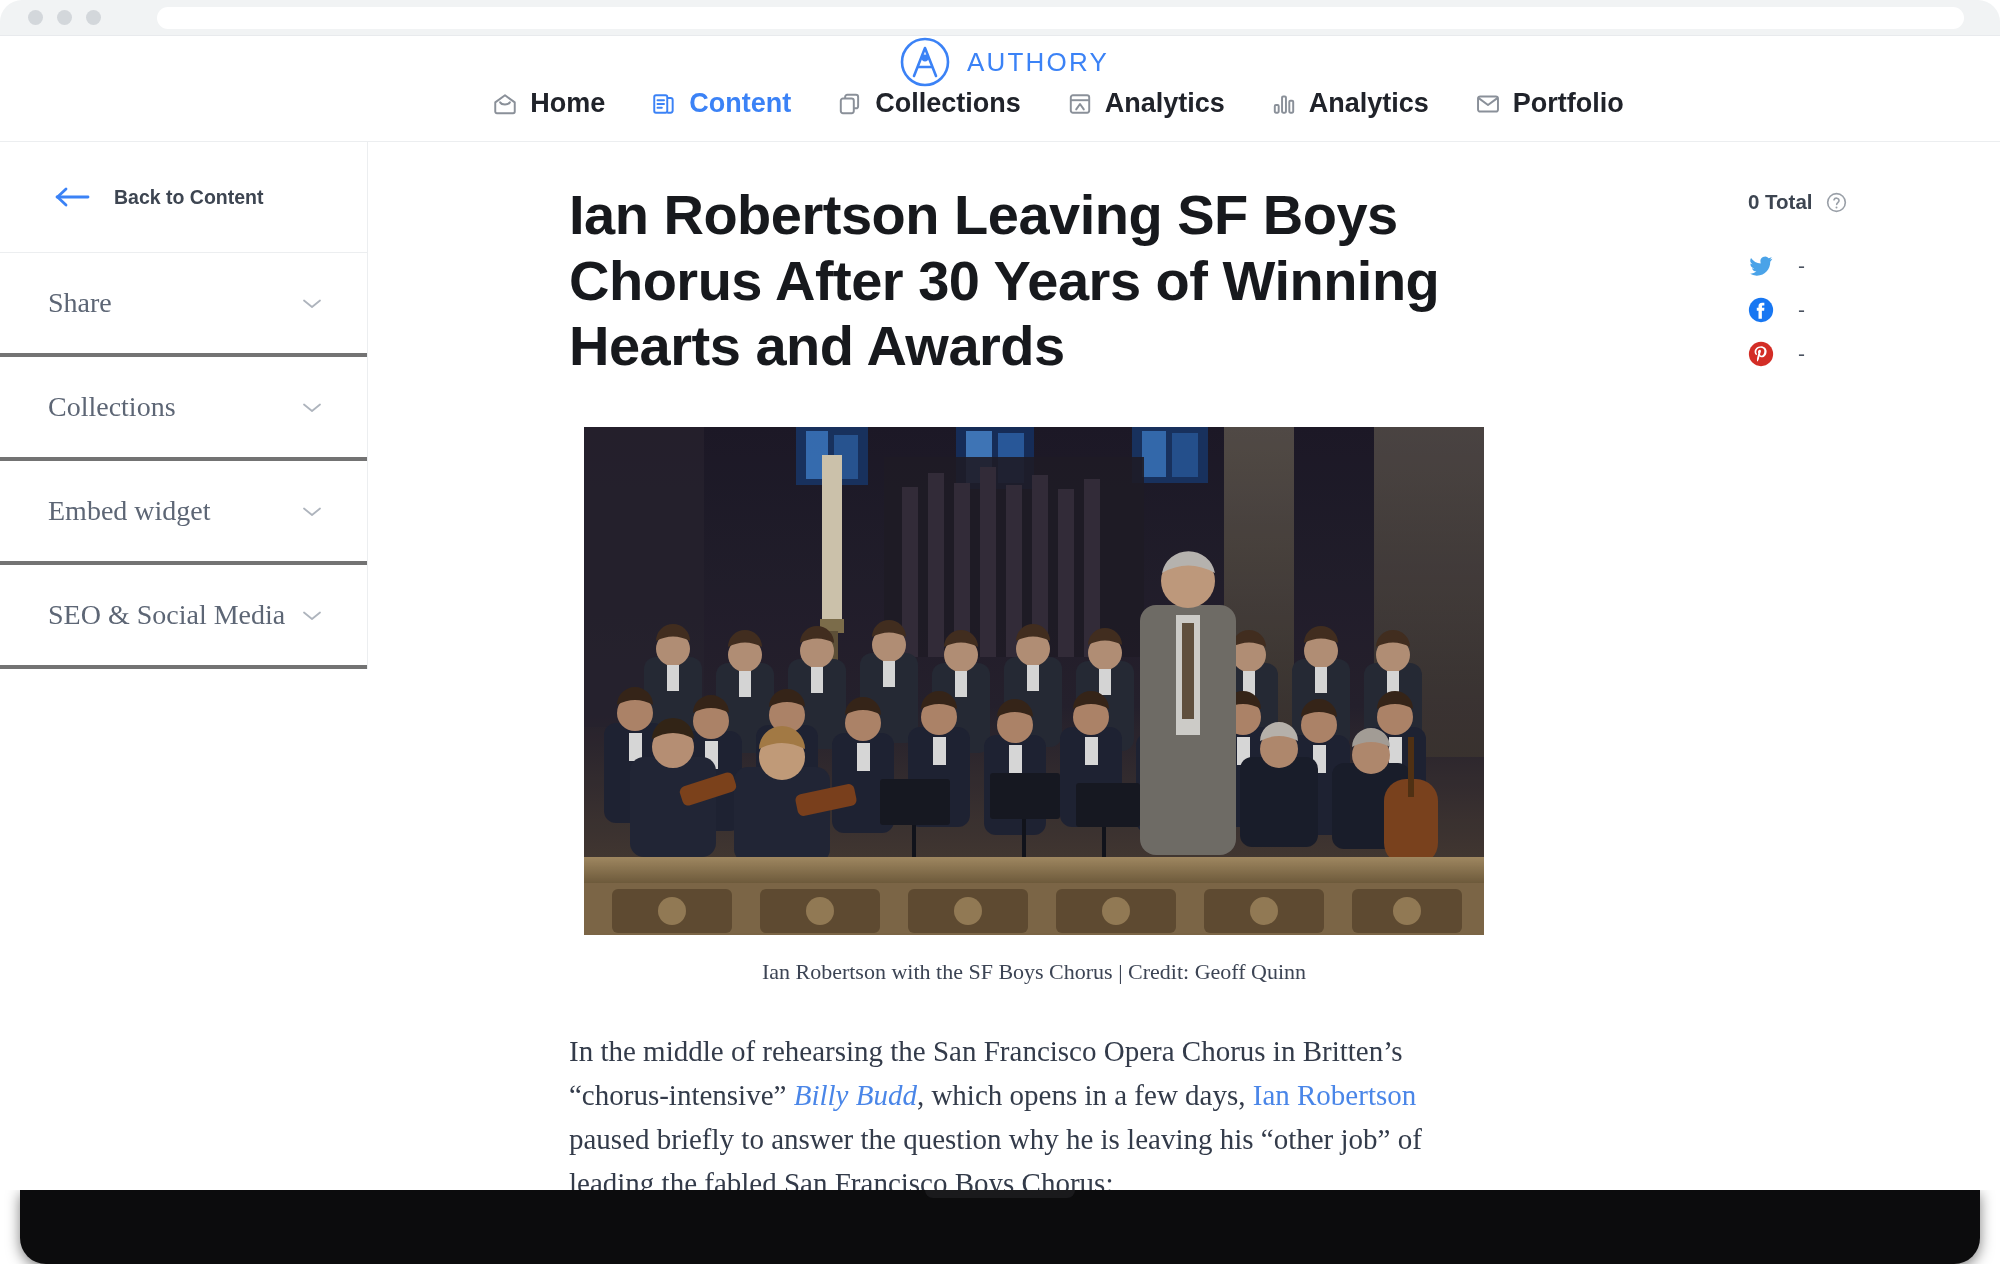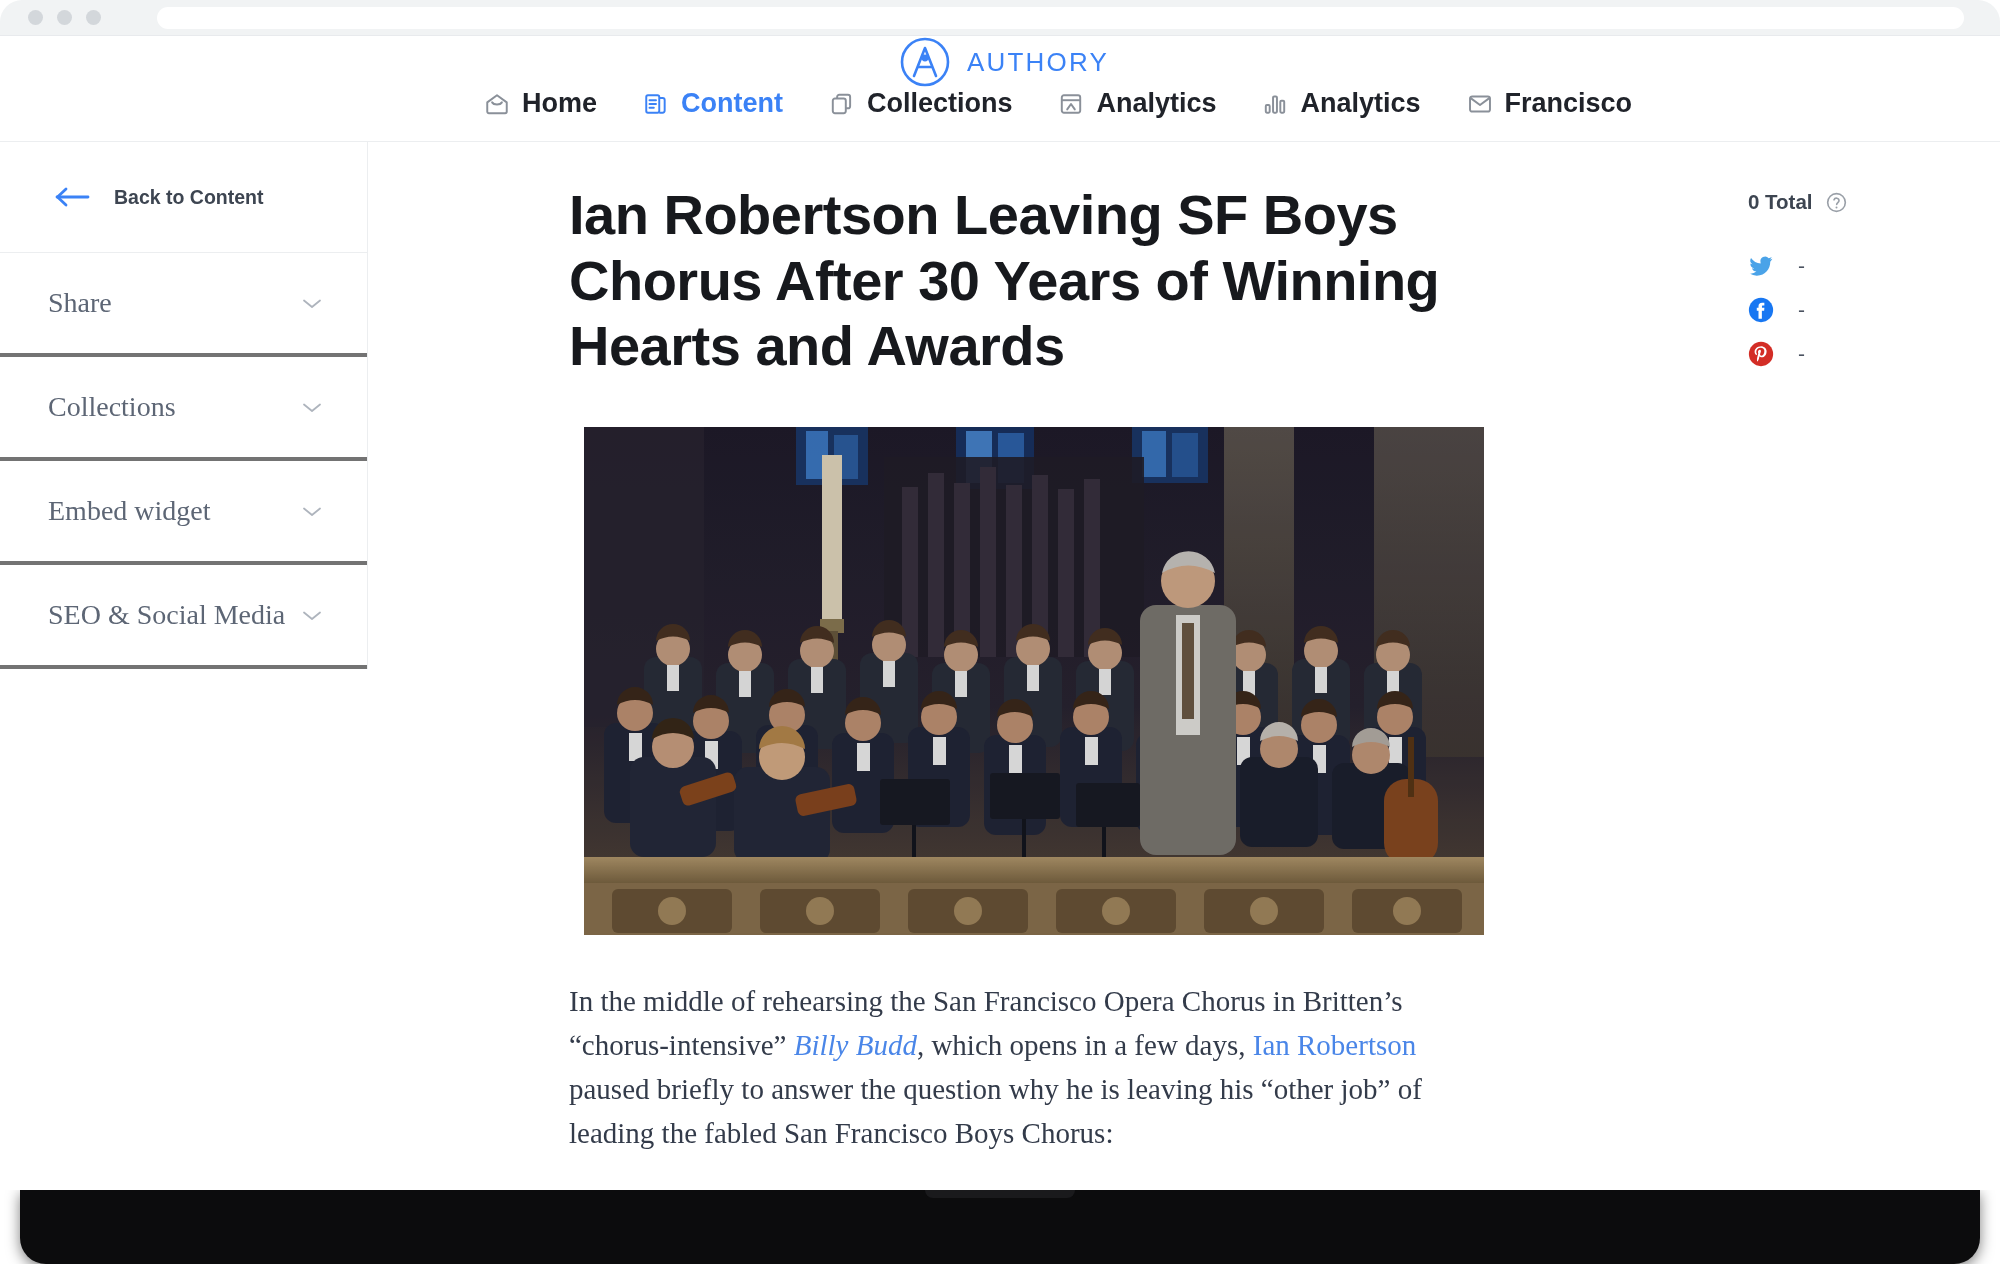--- a/index.html
+++ b/index.html
@@ -312,21 +312,21 @@
             <rect x="16.9" y="9" width="3.6" height="11" rx="1"></rect>
           </svg>
           <span>Analytics</span>
         </div>
 
         <div class="navitem">
           <svg class="ico" viewBox="0 0 24 24" fill="none" stroke="currentColor" stroke-width="1.8">
             <rect x="2.8" y="5" width="18.4" height="14" rx="2"></rect>
             <path d="M3.4 6.6 L12 13 L20.6 6.6" stroke-linecap="round" stroke-linejoin="round"></path>
           </svg>
-          <span>Francisco</span>
+          <span>Portfolio</span>
         </div>
 
       </nav>
 
     </div>
 
     <div class="content-row">
 
       <aside class="sidebar">
 
@@ -587,20 +587,21 @@
                   <circle cx="88" cy="484" r="14"></circle>
                     <circle cx="236" cy="484" r="14"></circle>
                   <circle cx="384" cy="484" r="14"></circle>
                     <circle cx="532" cy="484" r="14"></circle>
                   <circle cx="680" cy="484" r="14"></circle>
                     <circle cx="823" cy="484" r="14"></circle>
                 </g>
                 <rect width="900" height="508" fill="#000" opacity="0.12"></rect>
               </svg>
             </div>
+            <figcaption class="caption">Ian Robertson with the SF Boys Chorus | Credit: Geoff Quinn</figcaption>
           </figure>
 
           <p class="body-copy">
             <span>In the middle of rehearsing the San Francisco Opera Chorus in Britten’s “chorus-intensive” </span><a class="ital">Billy Budd</a><span>, which opens in a few days, </span><a>Ian Robertson</a><span> paused briefly to answer the question why he is leaving his “other job” of leading the fabled San Francisco Boys Chorus:</span>
           </p>
 
         </div>
       </main>
 
       <aside class="rail">

